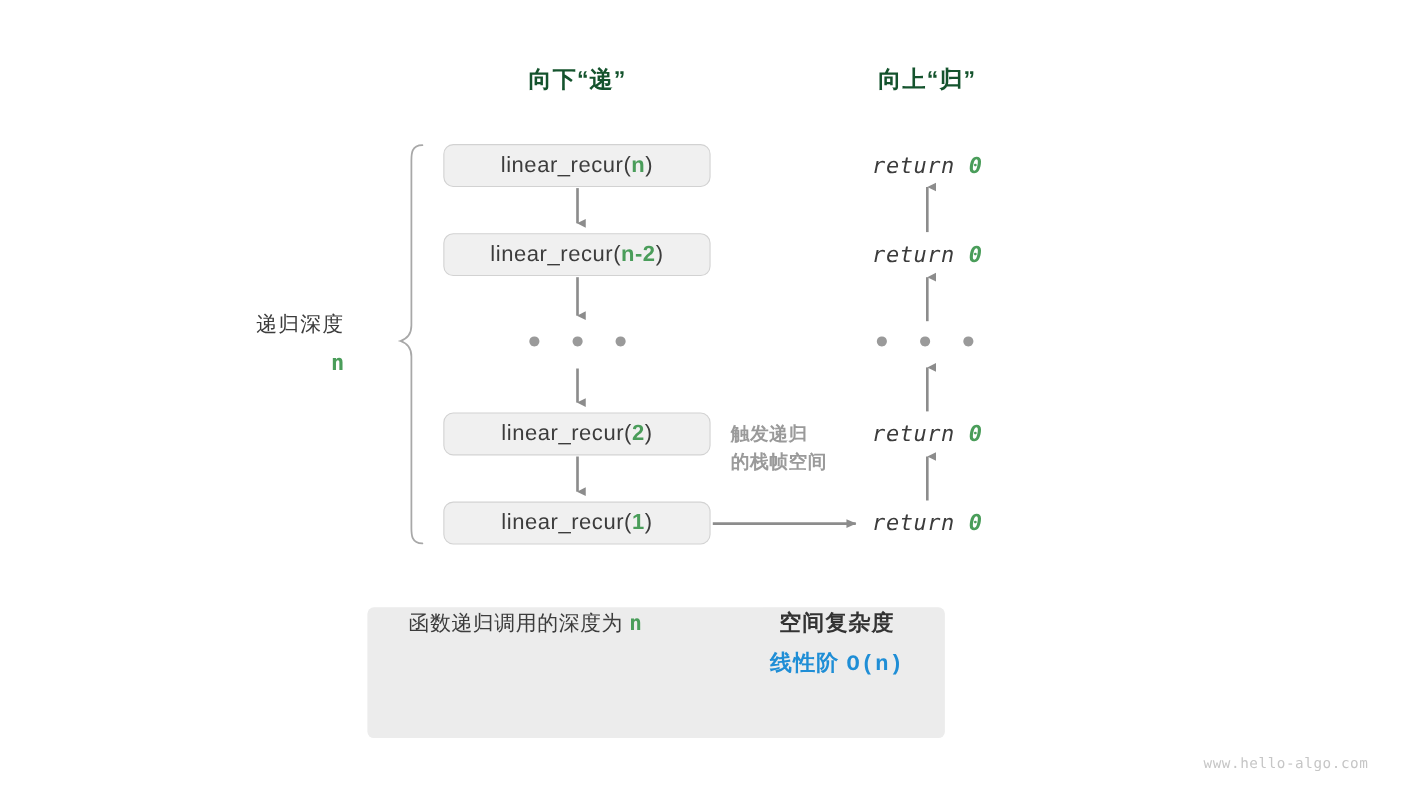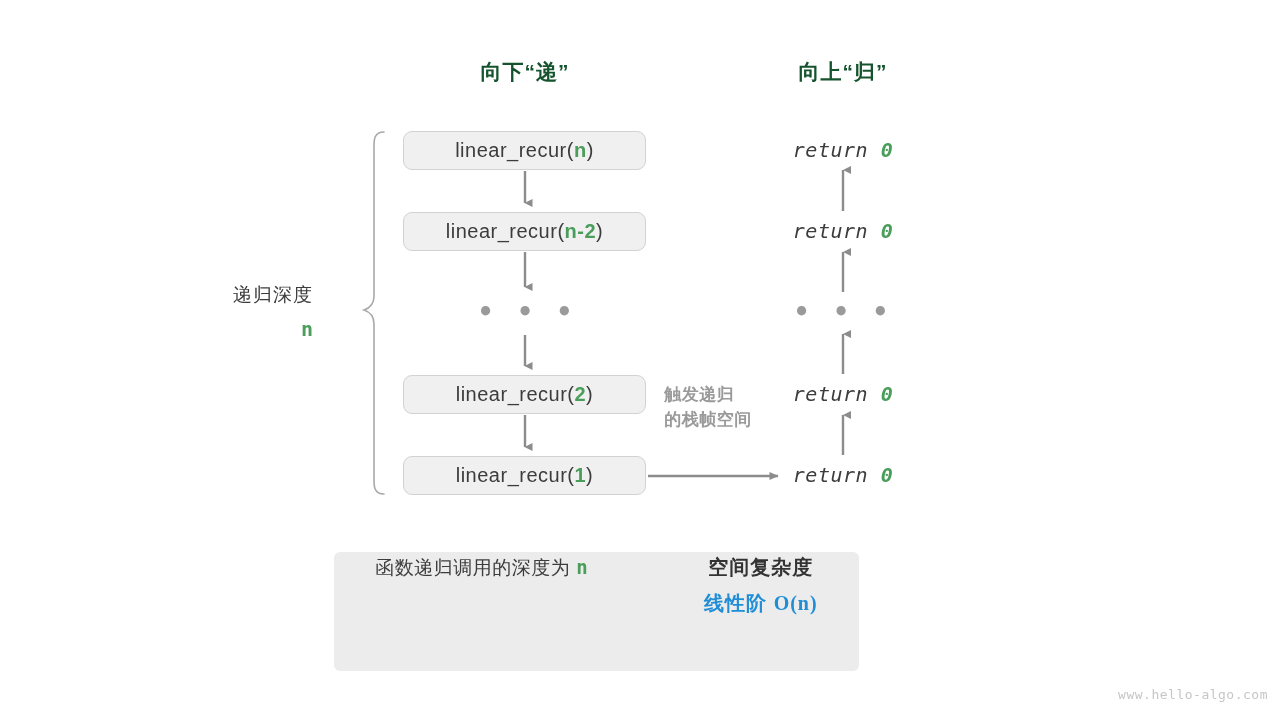--- a/index.html
+++ b/index.html
@@ -177,27 +177,27 @@
   }
   #summary-right .value {
     display: block;
     margin-top: 5px;
     font-size: 20px;
     font-weight: bold;
     color: #1f8ed6;
     letter-spacing: 1px;
   }
   #summary-right .value .mono {
-    font-family: Liberation Serif, serif;
+    font-family: Liberation Mono, monospace;
   }
 
   
   #watermark {
     position: absolute;
-    right: 12px;
+    right: 36px;
     bottom: 18px;
     font-family: "DejaVu Sans Mono", "Liberation Mono", monospace;
     font-size: 13px;
     color: #c6c6c6;
     letter-spacing: 0.5px;
   }
 
   svg.overlay {
     position: absolute;
     left: 0;

